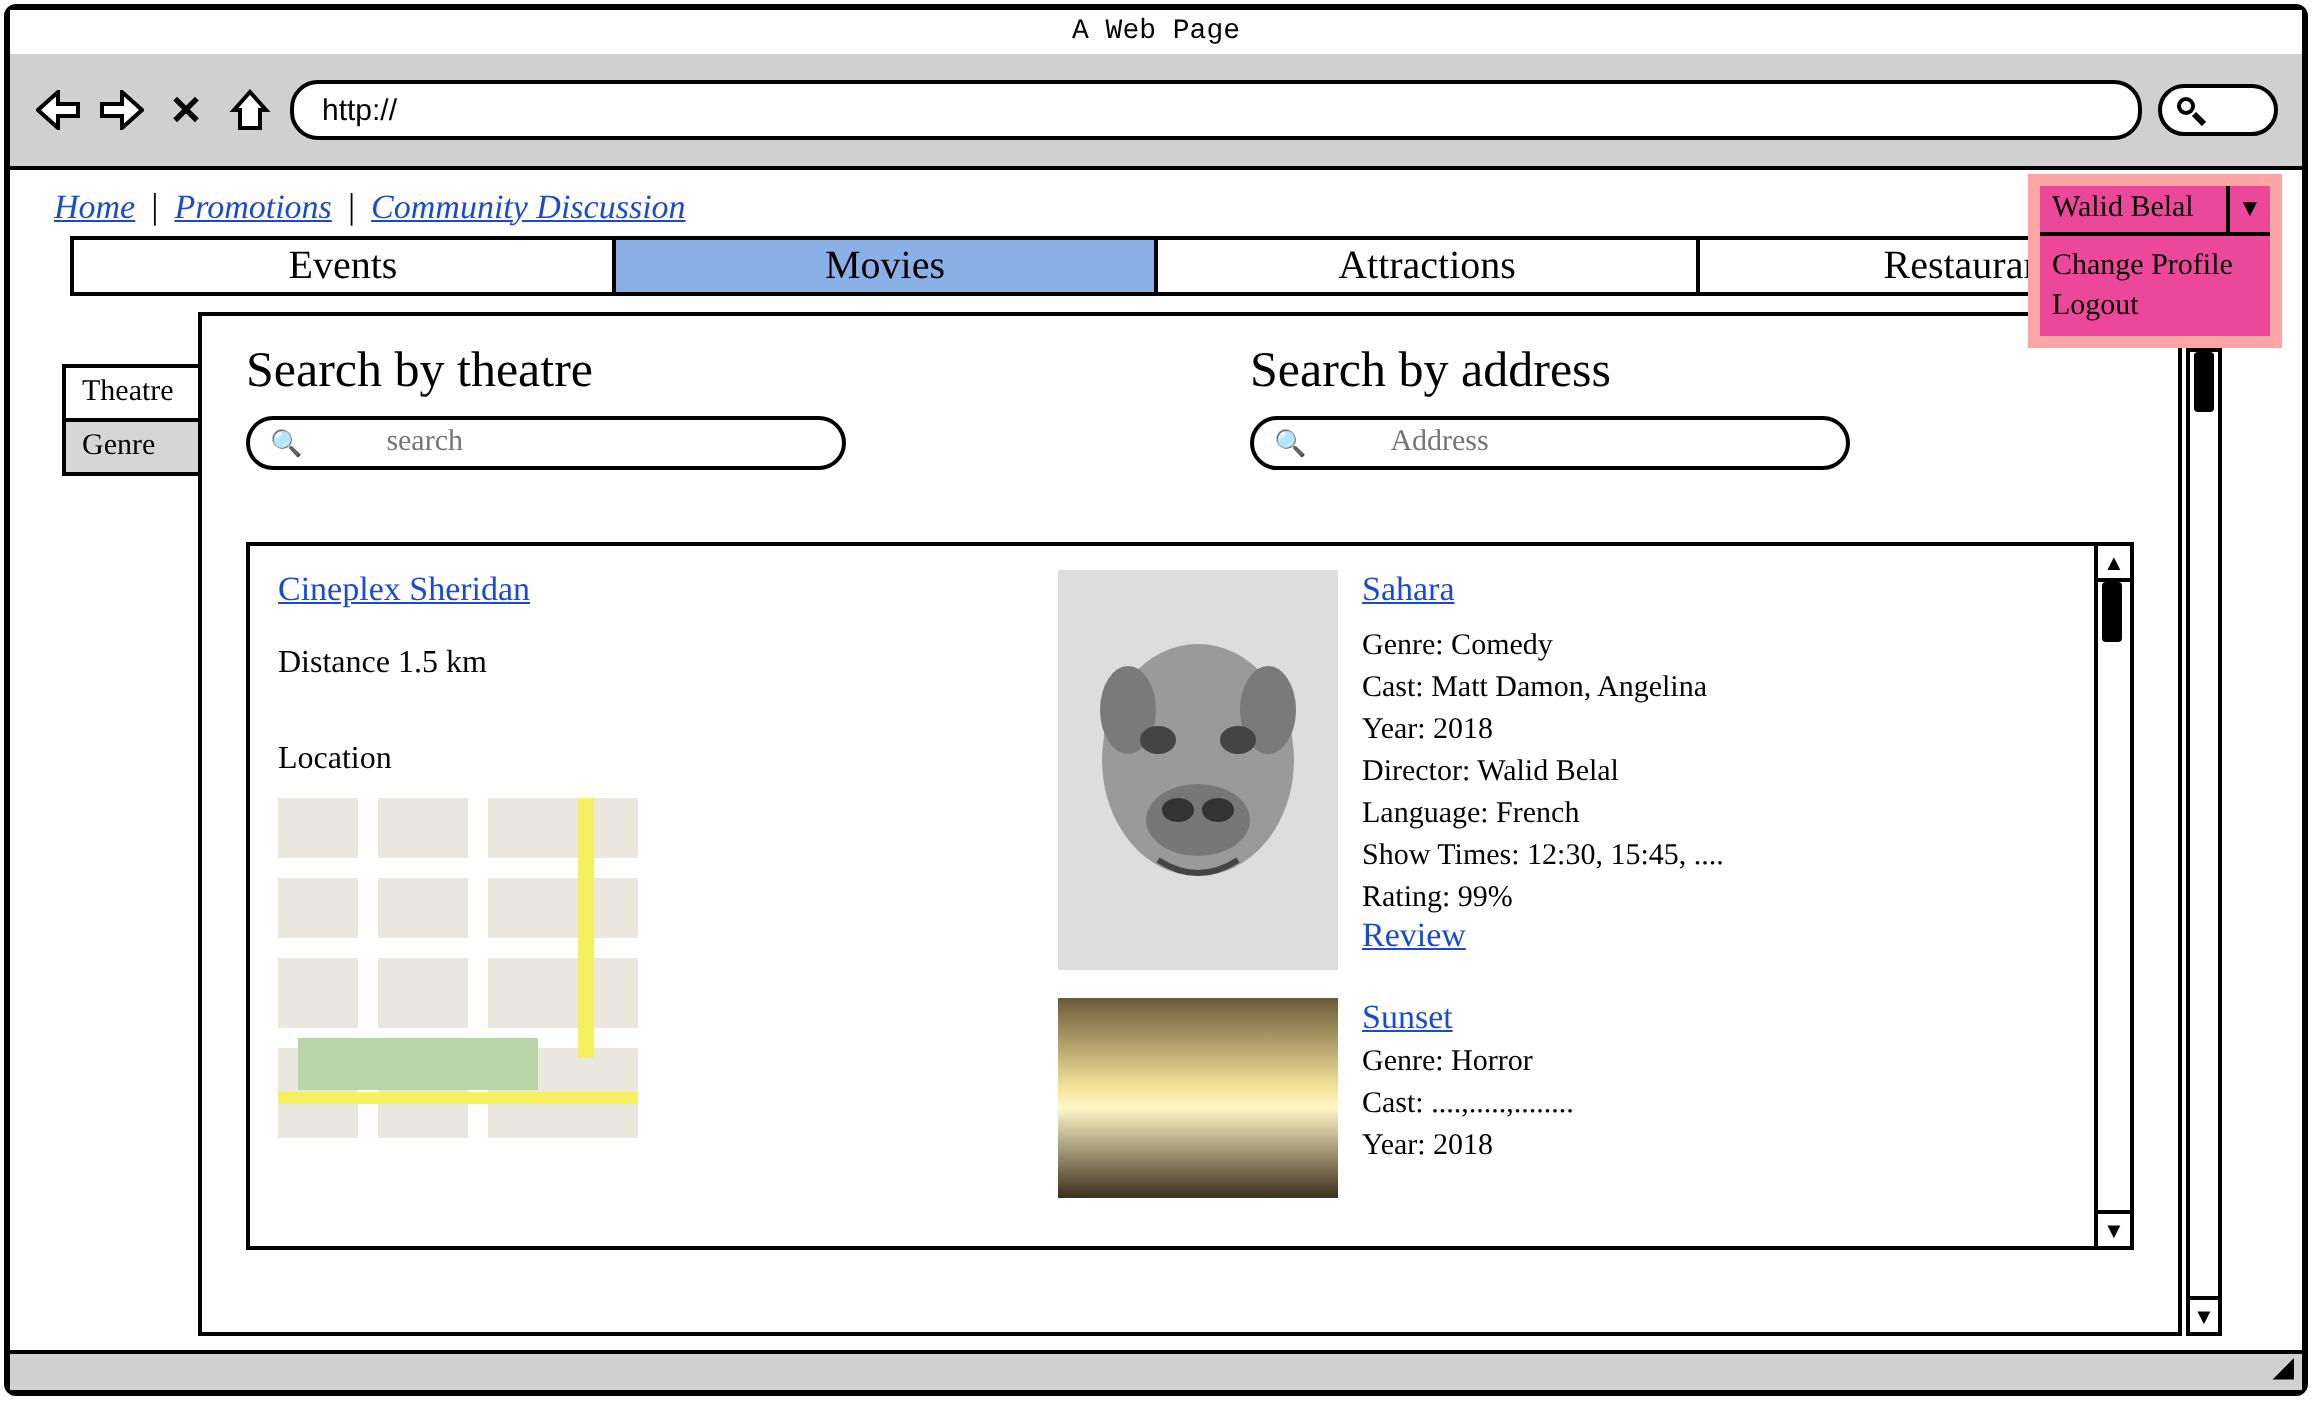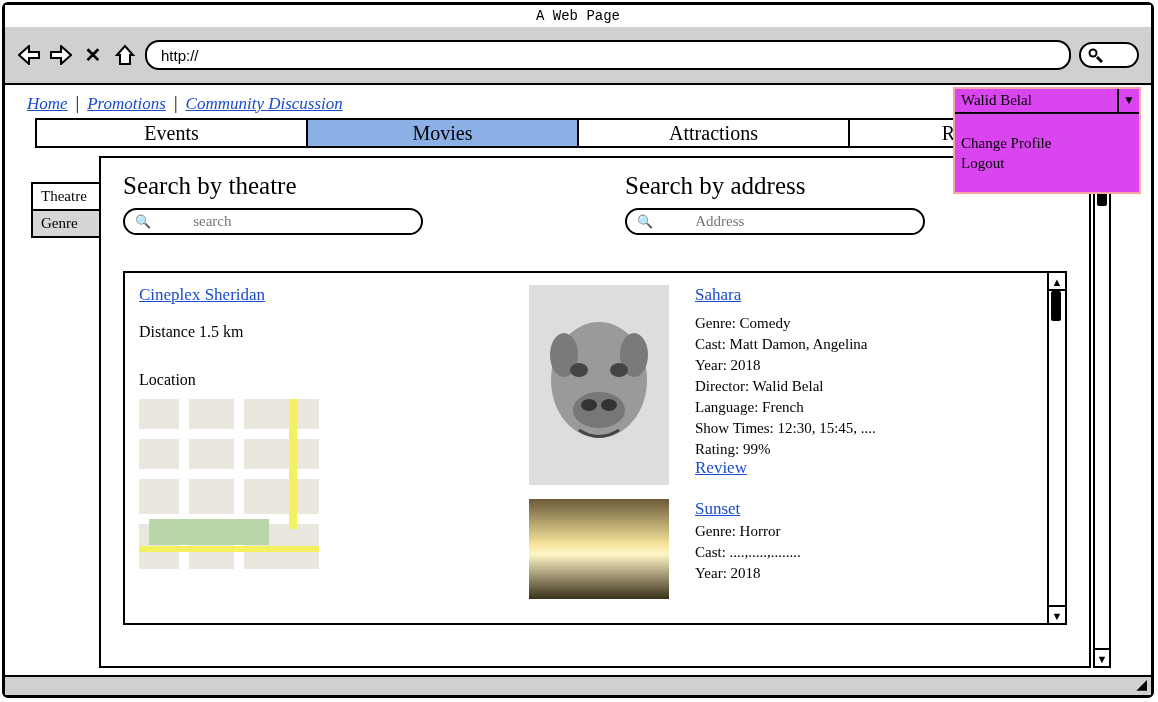--- a/index.html
+++ b/index.html
@@ -82,43 +82,43 @@
       padding: 0 8px;
     }
     .topnav .sep {
       color: #000;
       font-size: 18px;
     }
     .user-dropdown {
       position: absolute;
       right: 10px;
       top: 2px;
-      width: 188px;
-      border: 2px solid #fca5a5;
-      background: #d946ef;
+      width: 127px;
+      border: 6px solid #fca5a5;
+      background: #ec4899;
       z-index: 20;
     }
     .user-dropdown-header {
       display: flex;
       border-bottom: 2px solid #000;
     }
     .user-dropdown-name {
       flex: 1;
       padding: 3px 6px;
       font-size: 15px;
     }
     .user-dropdown-arrow {
       width: 22px;
       border-left: 2px solid #000;
       text-align: center;
       font-size: 12px;
       line-height: 22px;
     }
     .user-dropdown-menu {
-      padding: 19px 6px;
+      padding: 5px 6px;
       font-size: 15px;
       line-height: 20px;
     }
     .main-tabs {
       display: flex;
       margin: 0 30px;
       border: 2px solid #000;
       border-bottom: 2px solid #000;
       height: 30px;
     }
@@ -235,21 +235,21 @@
     .map-block {
       position: absolute;
       background: #b8d6a8;
     }
     .movies-col {
       flex: 1;
       display: flex;
       flex-direction: column;
       gap: 14px;
     }
-    .movie-row { display: flex; gap: 26px; }
+    .movie-row { display: flex; gap: 12px; }
     .movie-img {
       width: 140px;
       height: 200px;
       background: #888;
       flex-shrink: 0;
       display: flex;
       align-items: center;
       justify-content: center;
     }
     .movie-img.sunset {

